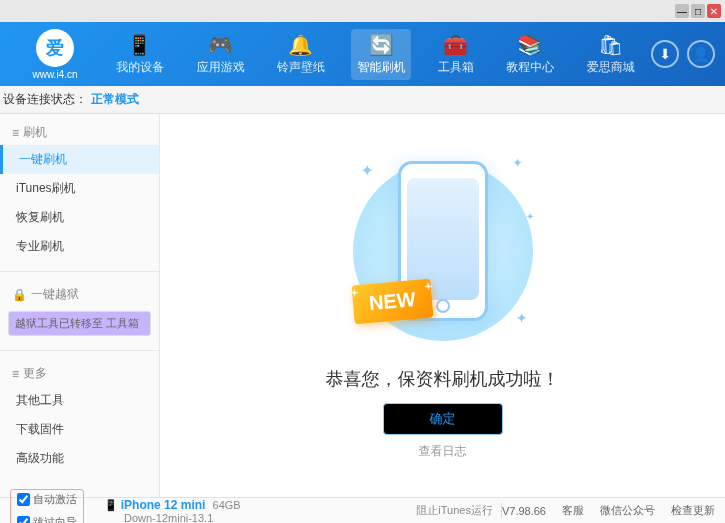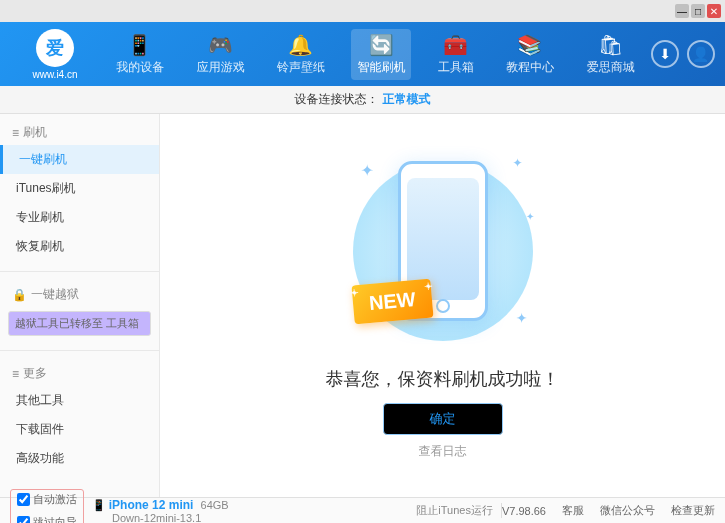--- a/index.html
+++ b/index.html
@@ -84,21 +84,21 @@
       cursor: pointer;
     }
 
     
     .status-bar {
       height: 28px;
       background: #f5f5f5;
       border-bottom: 1px solid #e0e0e0;
       display: flex; align-items: center;
       padding: 0 3px;
-      font-size: 12px; color: #666; justify-content: center;
+      font-size: 12px; color: #666;
     }
     .status-label { color: #333; }
     .status-value { color: #2196f3; font-weight: bold; margin-left: 4px; }
 
     
     .main-layout {
       display: flex;
       height: calc(523px - 22px - 64px - 28px - 26px);
     }
 
@@ -244,20 +244,21 @@
     .bottom-left {
       display: flex; align-items: center; gap: 8px;
       flex: 1;
     }
     .checkbox-item {
       display: flex; align-items: center; gap: 3px;
       cursor: pointer;
     }
     .checkbox-item input { cursor: pointer; }
     .device-info {
+      margin-left: 12px;
     }
     .device-name {
       color: #2196f3; font-weight: bold; font-size: 12px;
     }
     .device-detail { color: #888; font-size: 11px; }
     .bottom-right {
       display: flex; gap: 16px; align-items: center;
       font-size: 11px; color: #666;
     }
     .bottom-right span { cursor: pointer; }
@@ -337,24 +338,24 @@
         <span>≡</span>
         <span>刷机</span>
       </div>
       <div class="sidebar-item active">
         <span>一键刷机</span>
       </div>
       <div class="sidebar-item">
         <span>iTunes刷机</span>
       </div>
       <div class="sidebar-item">
+        <span>恢复刷机</span>
+      </div>
+      <div class="sidebar-item">
         <span>专业刷机</span>
-      </div>
-      <div class="sidebar-item">
-        <span>恢复刷机</span>
       </div>
     </div>
     <div class="sidebar-divider"></div>
     <div class="sidebar-section">
       <div class="sidebar-section-header">
         <span>🔒</span>
         <span>一键越狱</span>
       </div>
       <div class="sidebar-locked-box">
         <span>越狱工具已转移至

